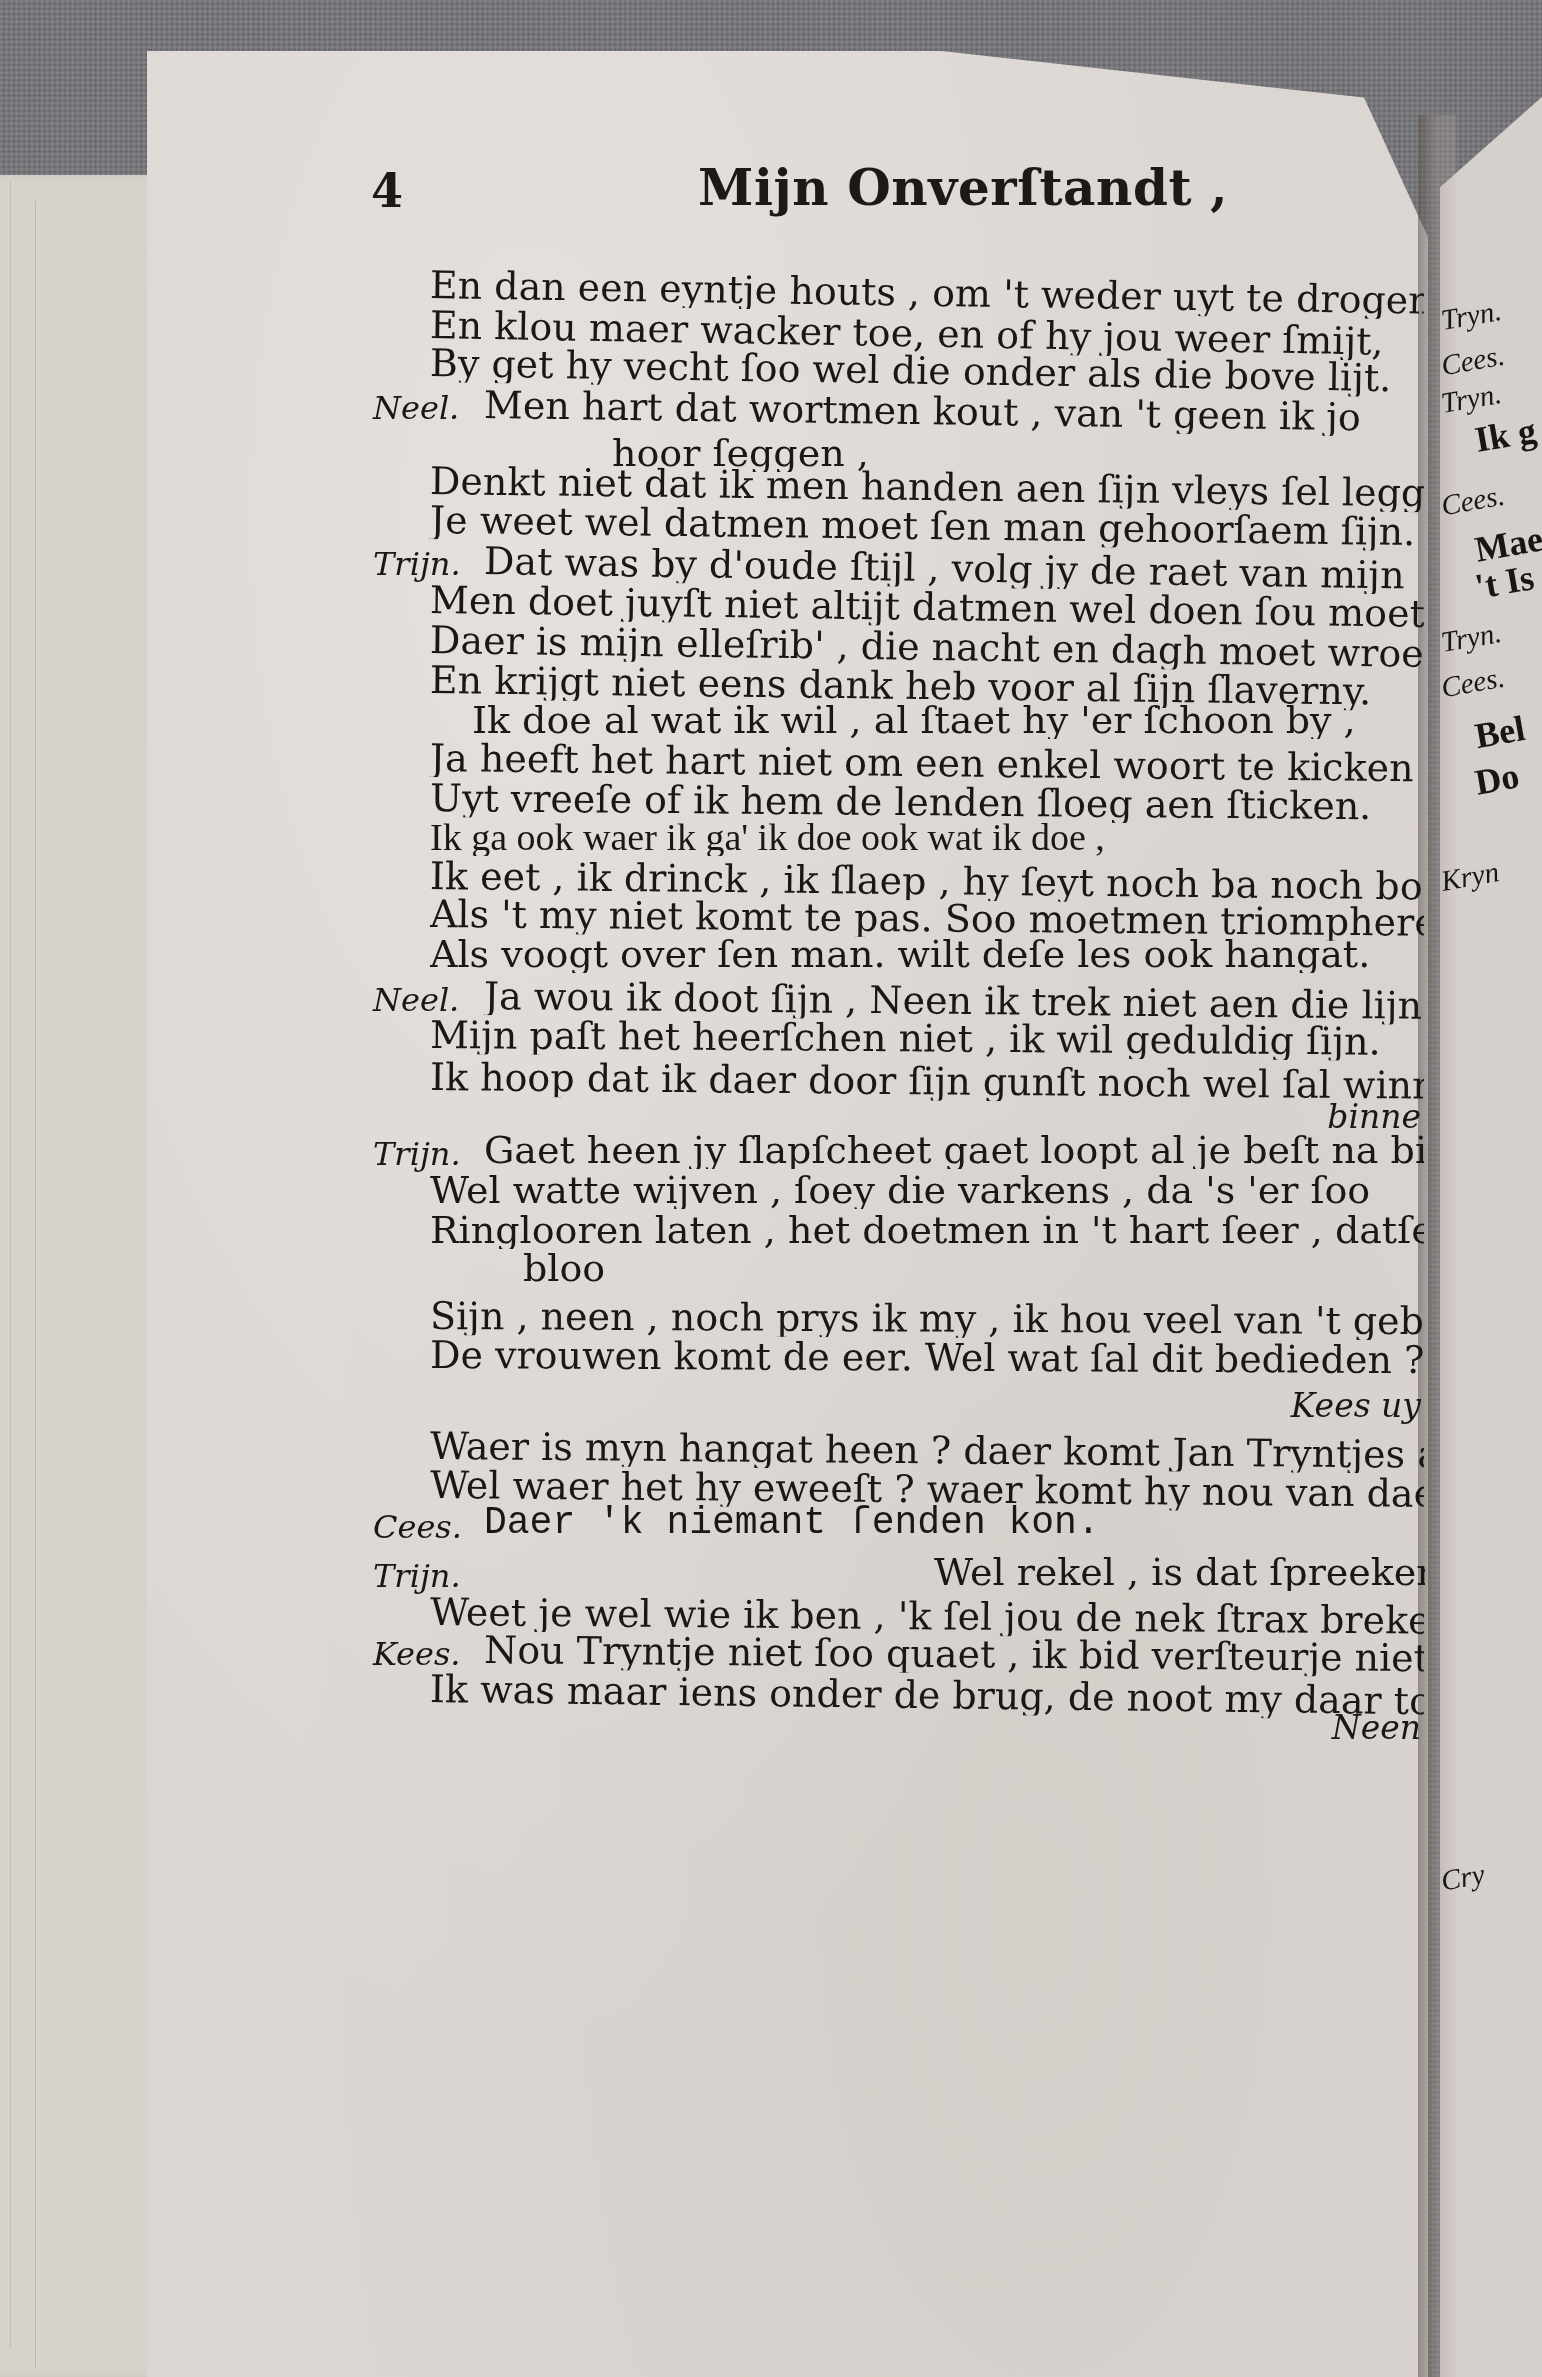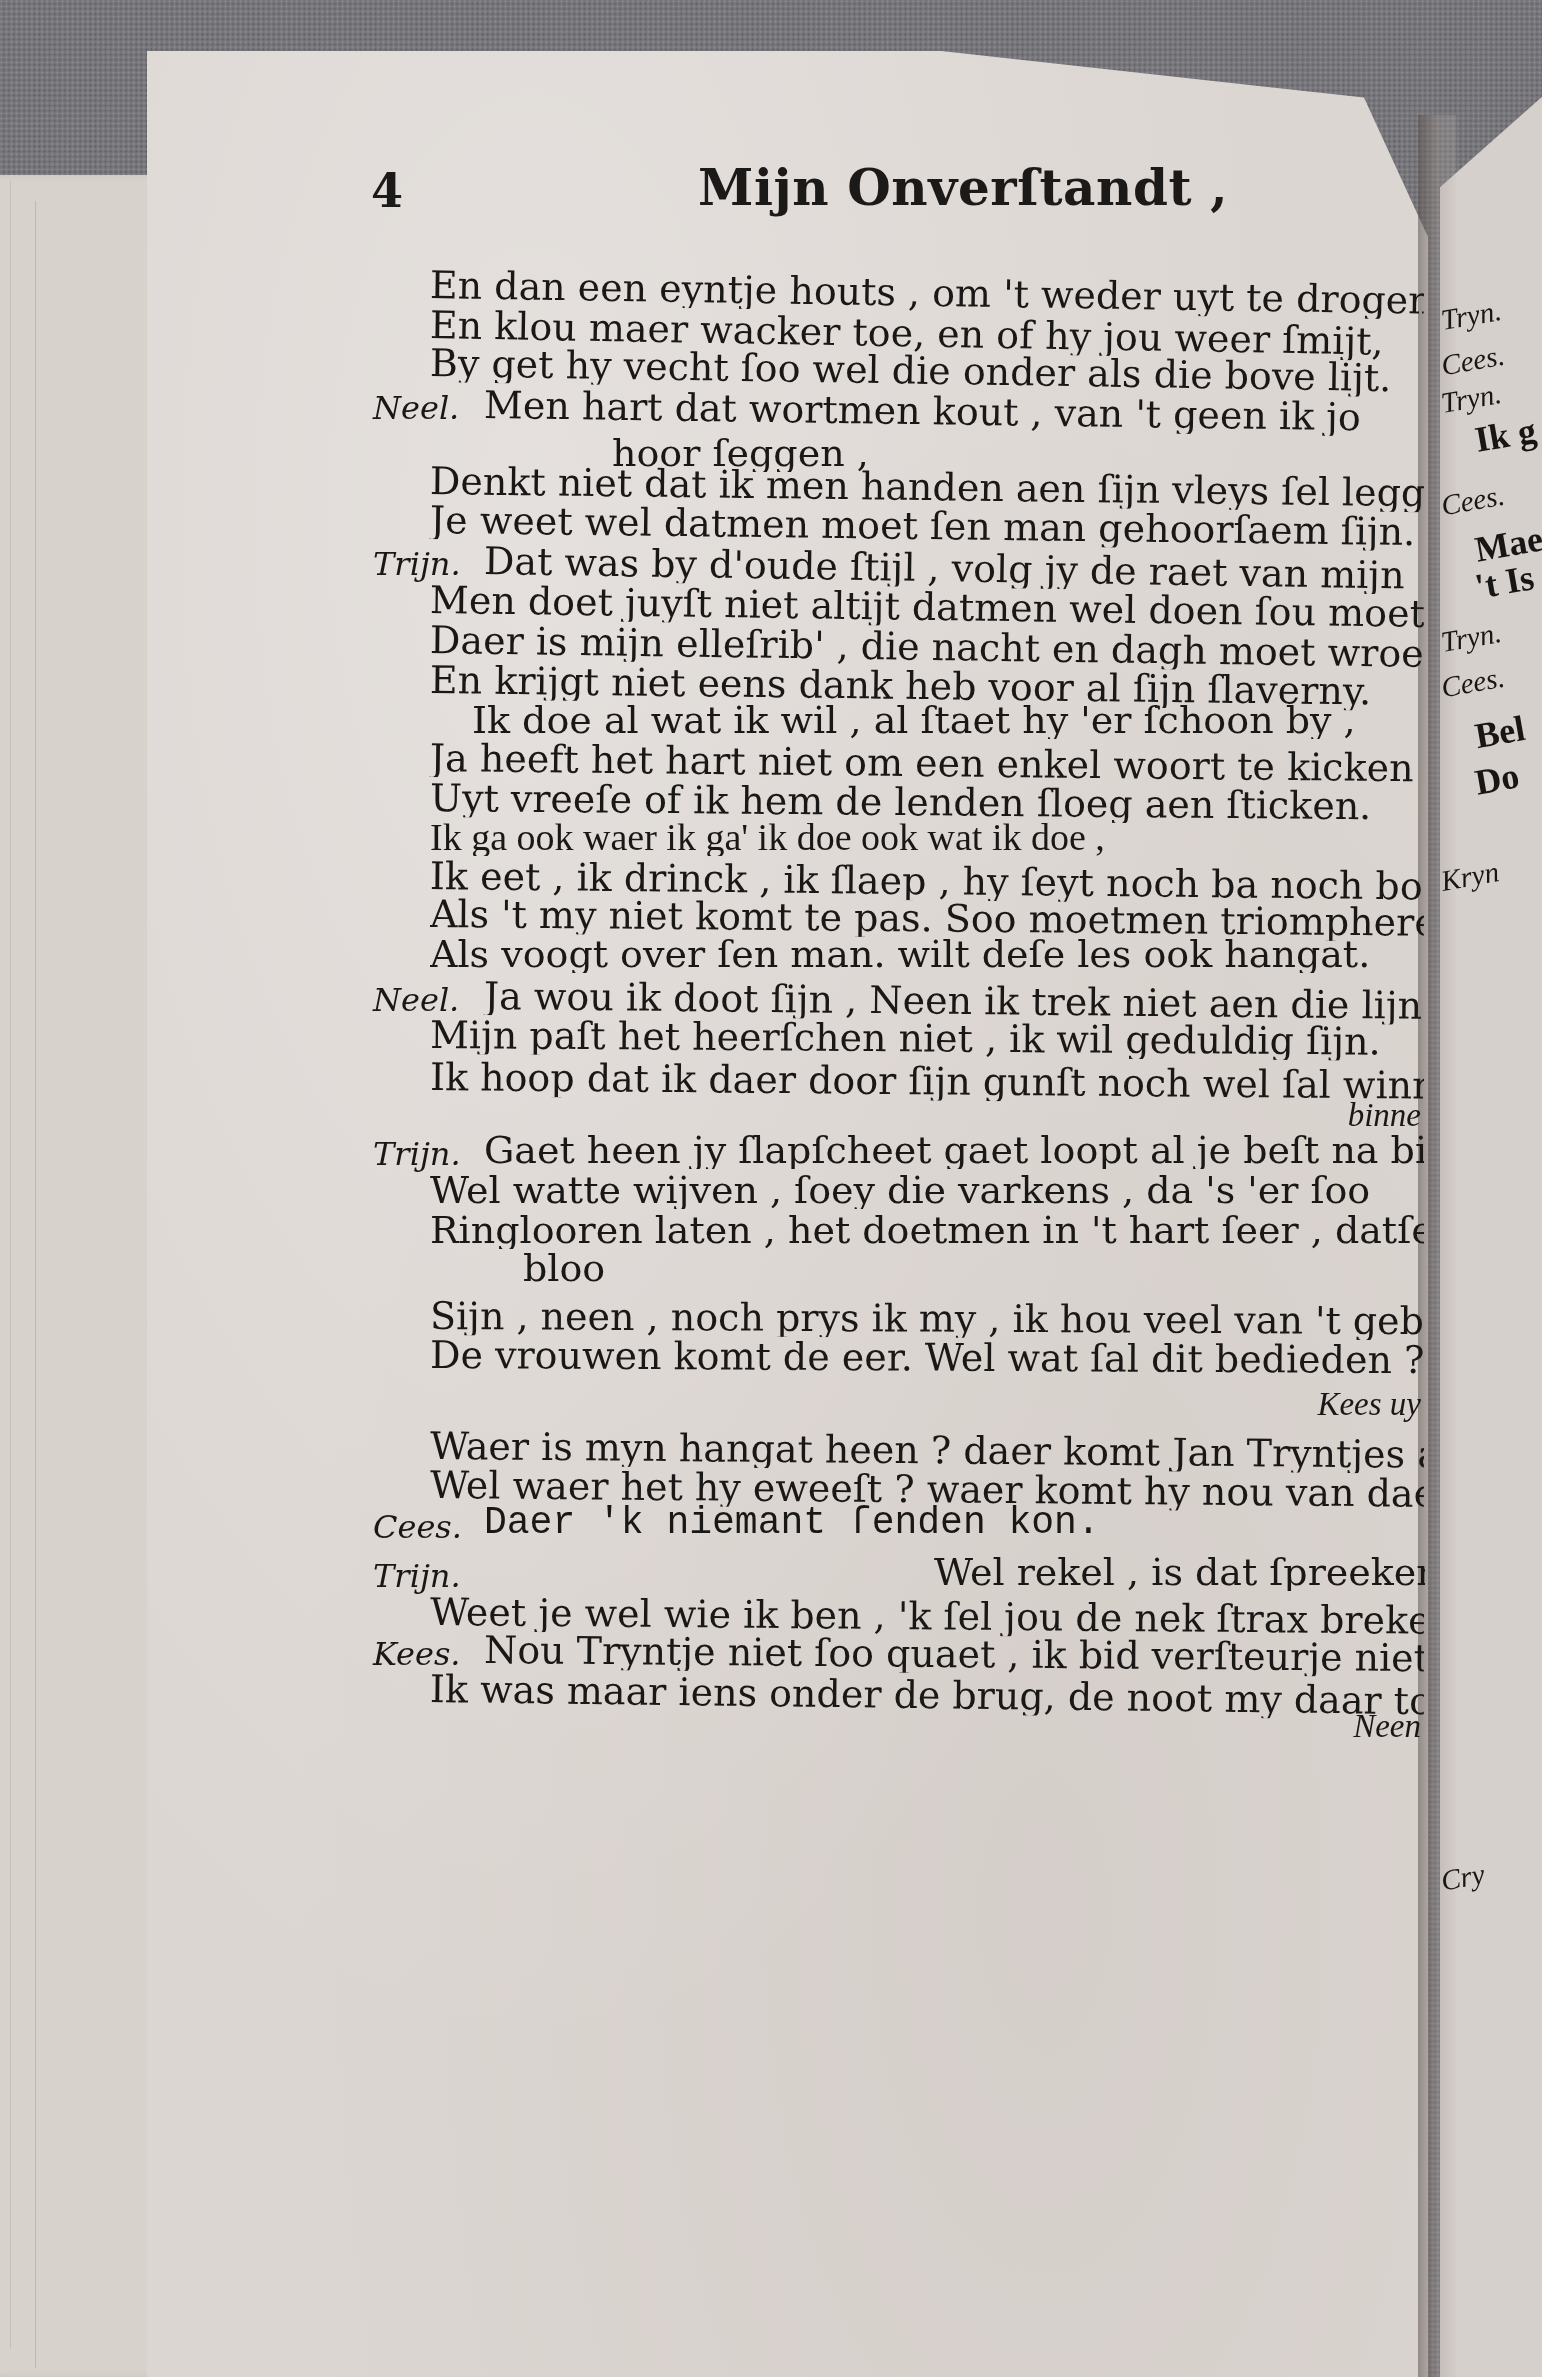--- a/index.html
+++ b/index.html
@@ -48,21 +48,21 @@
     position:absolute; left:698px; top:158px; font-size:50px; font-weight:bold; color:#1c1a19; letter-spacing:0.6px;
   }
   .line {
     position:absolute; white-space:nowrap; color:#1a1817; font-size:38px; line-height:1;
     transform-origin:left center;
   }
   .speaker {
     position:absolute; white-space:nowrap; color:#1a1817; font-size:32px; font-style:italic;
   }
   .stage {
-    position:absolute; white-space:nowrap; color:#1a1817; font-size:33px; font-style:italic;font-family:Liberation Serif, serif;
+    position:absolute; white-space:nowrap; color:#1a1817; font-size:33px; font-style:italic;
   }
   .np {
     position:absolute; white-space:nowrap; color:#181615; font-family:"Liberation Serif", serif;
   }
   .np.it { font-style:italic; font-size:29px; }
   .np.rm { font-size:36px; font-weight:bold; }
 </style>
 </head>
 <body>
 

